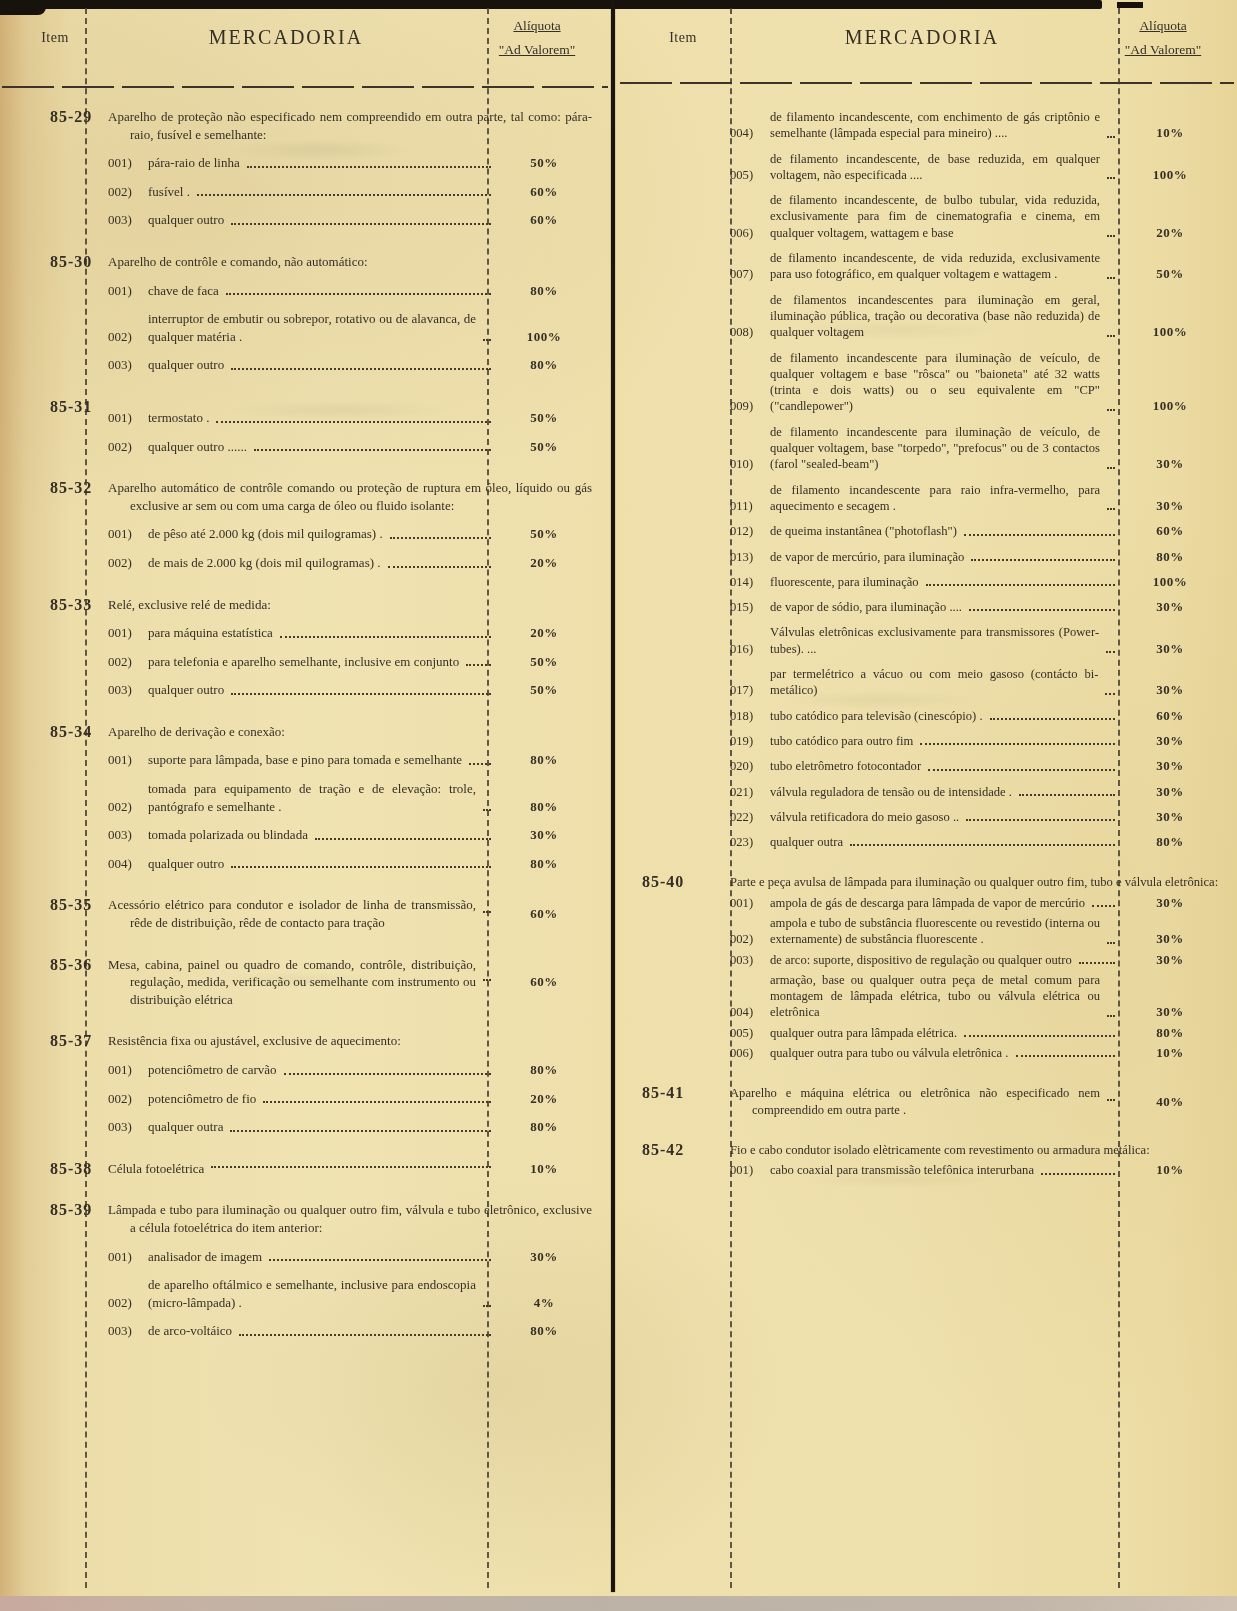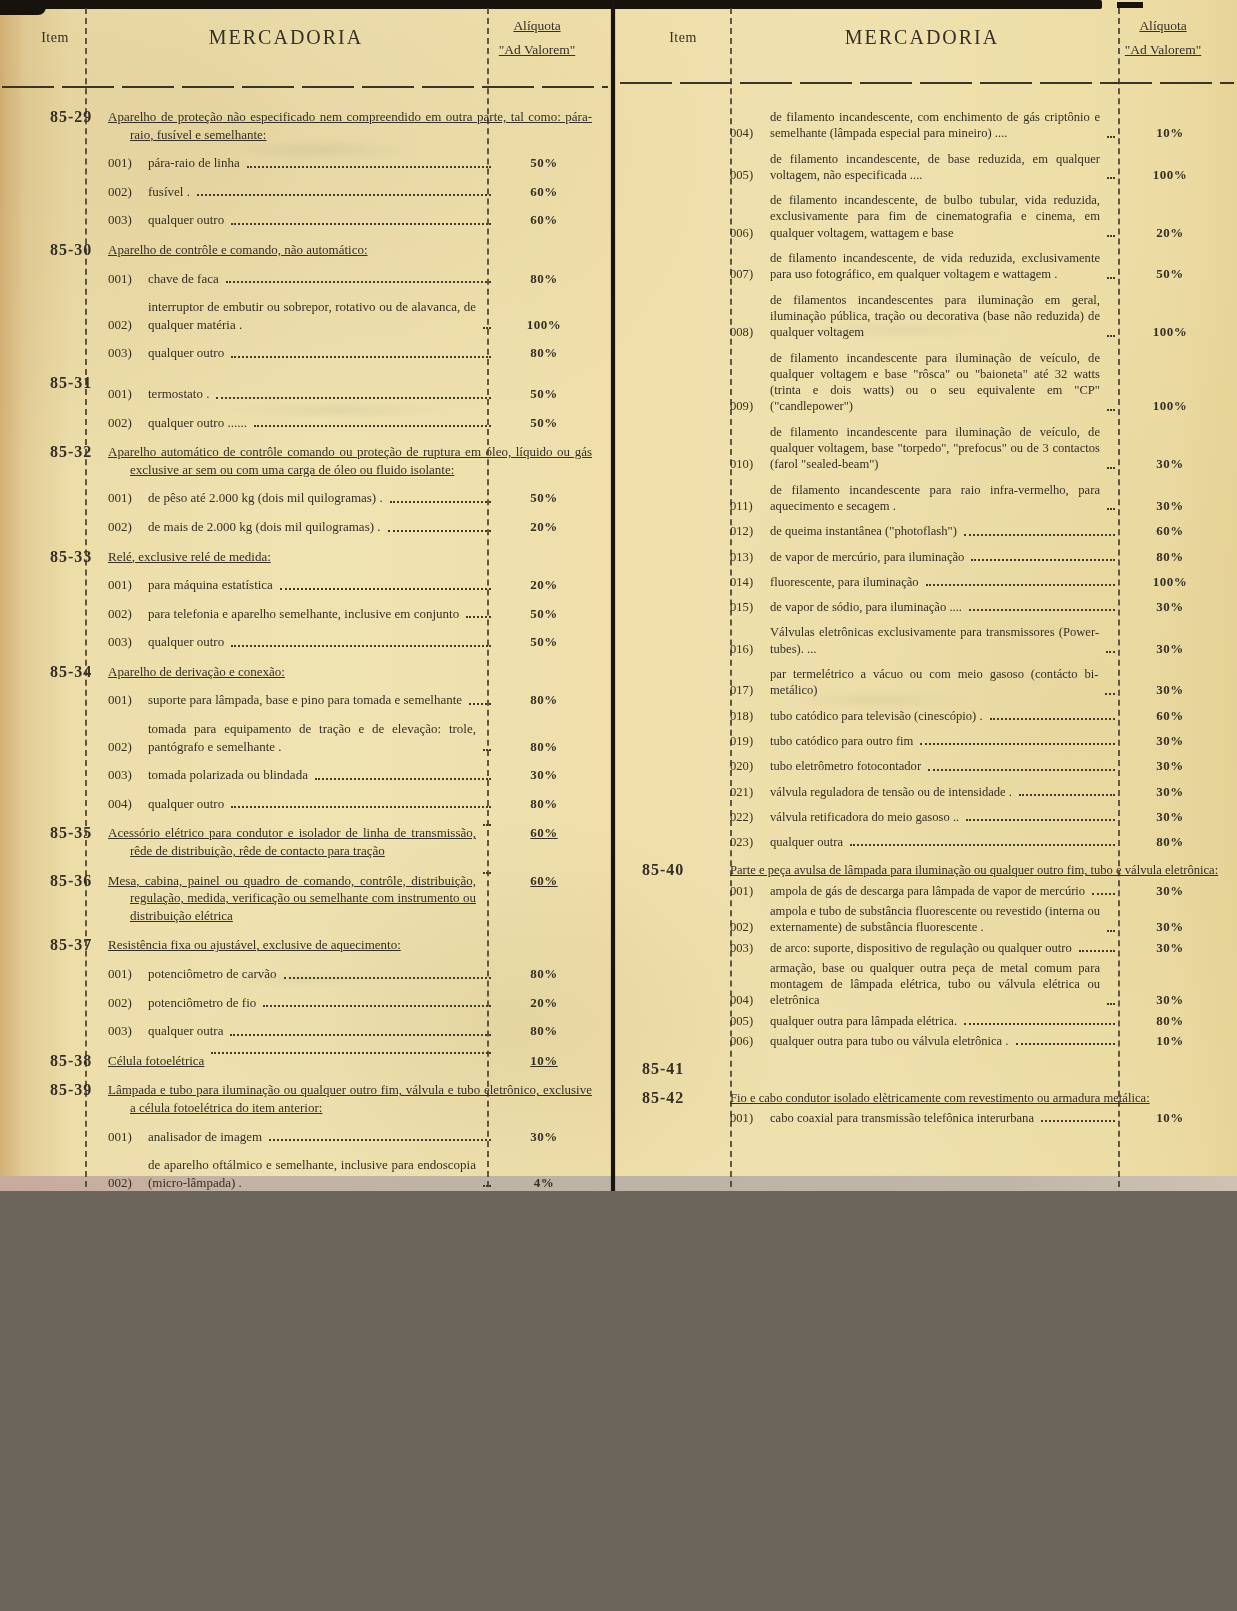--- a/index.html
+++ b/index.html
@@ -1,18 +1,18 @@
 <!DOCTYPE html>
 <html lang="pt"><head>
 <meta charset="utf-8">
 <style>
   html,body{margin:0;padding:0;background:#6b655c;}
   #page{
     position:relative;
-    width:1237px;height:1191px;
+    width:1237px;height:1611px;
     margin:0 auto;
     overflow:hidden;
     font-family:"Liberation Serif","DejaVu Serif",serif;
     color:#362f25;
     background:
       radial-gradient(ellipse 700px 500px at 18% 12%, rgba(180,150,90,0.18), transparent 70%),
       radial-gradient(ellipse 500px 700px at 85% 60%, rgba(200,175,110,0.15), transparent 70%),
       radial-gradient(ellipse 420px 300px at 40% 86%, rgba(150,130,70,0.12), transparent 70%),
       linear-gradient(90deg, #d3b177 0px, #e3cd97 26px, #ecdda9 70px, #f0e3b2 320px, #eedfab 600px, #efe1ae 900px, #ecdca4 1160px, #e7d498 1237px),
       #eedfa9;
@@ -32,27 +32,27 @@
     background-size:100% 2px;background-repeat:no-repeat;height:2px;}
   
   .hdr{position:absolute;display:flex;align-items:flex-start;}
   .hdr .hitem{text-align:center;font-size:14px;padding-top:18px;letter-spacing:.5px;}
   .hdr .hmerc{flex:1;text-align:center;font-size:20px;letter-spacing:2px;padding-top:14px;}
   .hdr .hali{text-align:center;font-size:13.5px;line-height:24px;padding-top:2px;text-decoration:underline;}
   
   .col{position:absolute;}
   #col-left{font-size:13px;line-height:17.6px;}
   #col-right{font-size:12.6px;line-height:16.3px;}
-  .entry{display:flex;margin-top:12px;}
+  .entry{display:flex;margin-top:24px;}
   .entry:first-child{margin-top:8px;}
   .icell{flex:0 0 auto;font-weight:bold;letter-spacing:1px;font-size:16px;}
   #col-left .icell{width:88px;padding-left:30px;box-sizing:border-box;}
   #col-right .icell{width:102px;padding-left:14px;box-sizing:border-box;}
   .body{flex:1;min-width:0;}
-  .desc{display:flex;align-items:flex-start;text-decoration:underline;}
+  .desc{display:flex;align-items:center;}
   .dtext{flex:0 1 auto;text-align:justify;padding-left:22px;text-indent:-22px;}
   .sub{display:flex;align-items:flex-end;}
   #col-left .sub{margin-top:11px;}
   #col-right .entry-first .sub{margin-top:9px;}
   #col-right .sub{margin-top:4px;}
   .scode{flex:0 0 40px;}
   .stext{flex:0 1 auto;text-align:justify;min-width:0;}
   .dots{flex:1 1 10px;min-width:8px;border-bottom:2px dotted #453b2c;margin:0 5px 4px 7px;}
   .srate,.drate{flex:0 0 auto;text-align:center;font-weight:bold;font-size:13px;letter-spacing:.5px;}
   #col-left .srate,#col-left .drate{width:96px;}
@@ -501,20 +501,27 @@
           <div class="sub">
             <span class="scode">006)</span>
             <span class="stext">qualquer outra para tubo ou válvula eletrônica .</span>
             <span class="dots"></span>
             <span class="srate">10%</span>
           </div>
         </div>
       </div>
       <div class="entry">
         <div class="icell">85-41</div>
+        <div class="body">
+          <div class="desc">
+            <span class="dtext">Aparelho e máquina elétrica ou eletrônica não especificado nem compreendido em outra parte .</span>
+            <span class="dots"></span>
+            <span class="drate">40%</span>
+          </div>
+        </div>
       </div>
       <div class="entry">
         <div class="icell">85-42</div>
         <div class="body">
           <div class="desc">
             <span class="dtext">Fio e cabo condutor isolado elètricamente com revestimento ou armadura metálica:</span>
           </div>
           <div class="sub">
             <span class="scode">001)</span>
             <span class="stext">cabo coaxial para transmissão telefônica interurbana</span>

